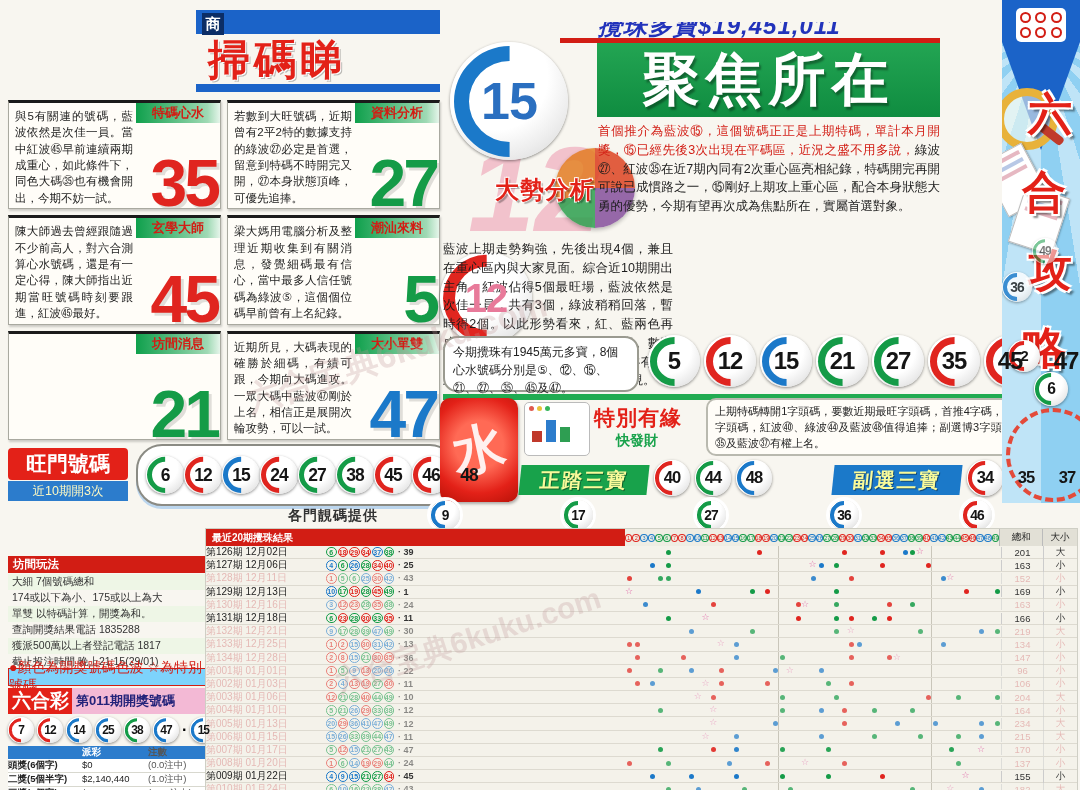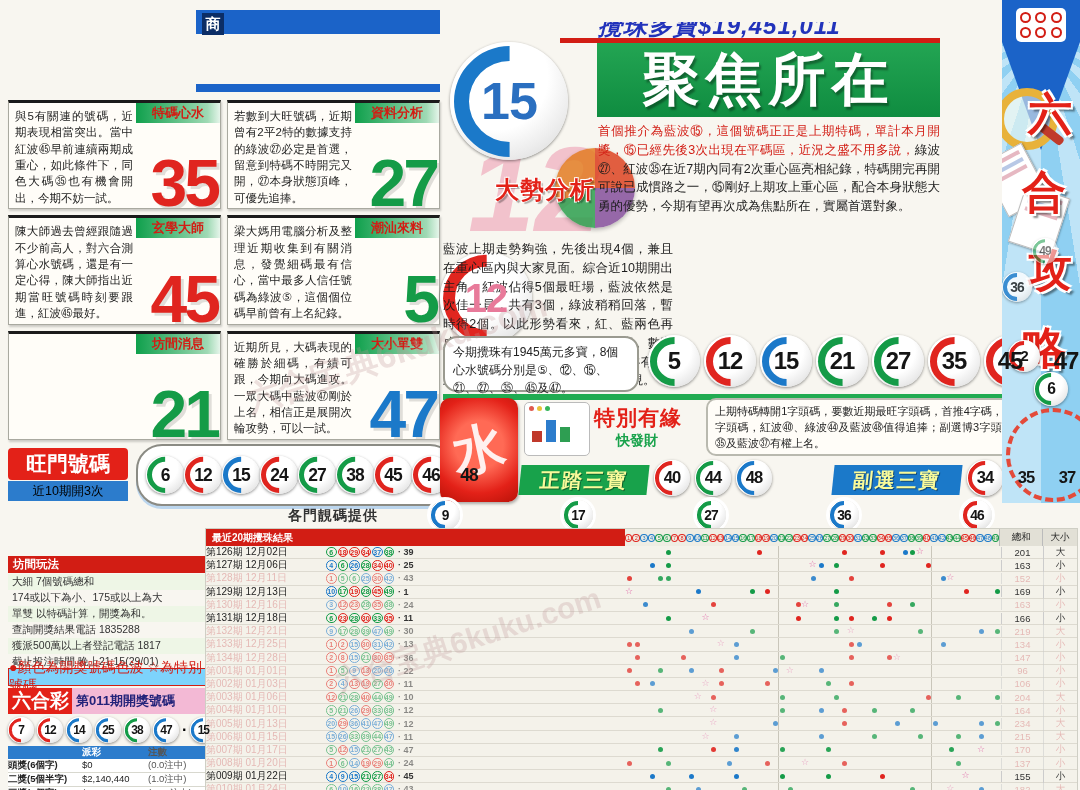--- a/index.html
+++ b/index.html
@@ -30,21 +30,21 @@
   .tip-box{position:relative;background:#fffdf8;border:1px solid #a9a9a0;border-top:3px solid #1b1b1b;
       box-shadow:1px 2px 2px rgba(0,0,0,.18);overflow:hidden;}
   .tip-text{position:absolute;left:6px;top:5px;width:118px;font-size:11.5px;line-height:1.42;color:#1d1d1d;
       text-align:justify;}
   .tip-label{position:absolute;right:0;top:0;width:84px;height:20px;color:#d21d14;font-weight:800;font-size:13px;
       background:linear-gradient(90deg,#0fa04c,#9fd9b4 85%,#e5f5ea);display:flex;align-items:center;justify-content:center;}
   .tip-num{position:absolute;right:2px;bottom:-8px;font-size:66px;font-weight:900;letter-spacing:-3px;line-height:1;}
   
   #hot-label{left:8px;top:448px;width:120px;height:32px;background:#e32118;color:#fff;font-weight:900;
       font-size:21px;display:flex;align-items:center;justify-content:center;border-radius:4px;}
-  #hot-sub{left:8px;top:481px;width:120px;height:20px;background:#2c7ccc;color:#000000;font-size:12.5px;
+  #hot-sub{left:8px;top:481px;width:120px;height:20px;background:#2c7ccc;color:#fef9c3;font-size:12.5px;
       display:flex;align-items:center;justify-content:center;}
   #hot-balls{left:136px;top:444px;width:300px;height:58px;background:#fff;border:2px solid #8b8b84;
       border-radius:26px;display:flex;align-items:center;justify-content:space-around;padding:0 8px;
       box-shadow:0 3px 0 #bcd6ee;}
   
   #paper-title{left:6px;top:508px;font-size:41px;font-weight:900;color:#ffe9e7;letter-spacing:1px;
       -webkit-text-stroke:2.5px #e32118;text-shadow:2px 2px 0 rgba(226,33,24,.25);}
   #howto-bar{left:8px;top:556px;width:200px;height:17px;background:#d21d14;color:#fff;font-size:11.5px;
       font-weight:700;display:flex;align-items:center;padding-left:5px;box-sizing:border-box;}
   #rules{left:8px;top:574px;width:200px;font-size:10.5px;color:#333;}
@@ -165,26 +165,27 @@
 </style>
 </head>
 <body>
 
 <div id="page">
 
 
   <div id="scan-box" class="abs">
     <div id="scan-bluebar" class="abs"></div>
     <div id="scan-badge" class="abs">商</div>
+    <div id="scan-title" class="abs">掃碼睇</div>
     <div id="scan-underline" class="abs"></div>
   </div>
 
   <div id="tips-grid" class="abs">
       <div class="tip-box">
-        <div class="tip-text">與5有關連的號碼，近期表現相當突出。當中紅波㊺早前連續兩期成重心，如此條件下，同色大碼㉟也有機會開出，今期不妨一試。</div>
+        <div class="tip-text">與5有關連的號碼，藍波依然是次佳一員。當中紅波㊺早前連續兩期成重心，如此條件下，同色大碼㉟也有機會開出，今期不妨一試。</div>
         <div class="tip-label">特碼心水</div>
         <div class="tip-num" style="color: rgb(224, 37, 31); text-shadow: rgba(0, 0, 0, 0.12) 3px 3px 0px;">35</div>
       </div>
       <div class="tip-box">
         <div class="tip-text">若數到大旺號碼，近期曾有2平2特的數據支持的綠波㉗必定是首選，留意到特碼不時開完又開，㉗本身狀態頂峰，可優先追捧。</div>
         <div class="tip-label">資料分析</div>
         <div class="tip-num" style="color: rgb(20, 155, 71); text-shadow: rgba(0, 0, 0, 0.12) 3px 3px 0px;">27</div>
       </div>
       <div class="tip-box">
         <div class="tip-text">陳大師過去曾經跟隨過不少前高人，對六合測算心水號碼，還是有一定心得，陳大師指出近期當旺號碼時刻要跟進，紅波㊺最好。</div>

